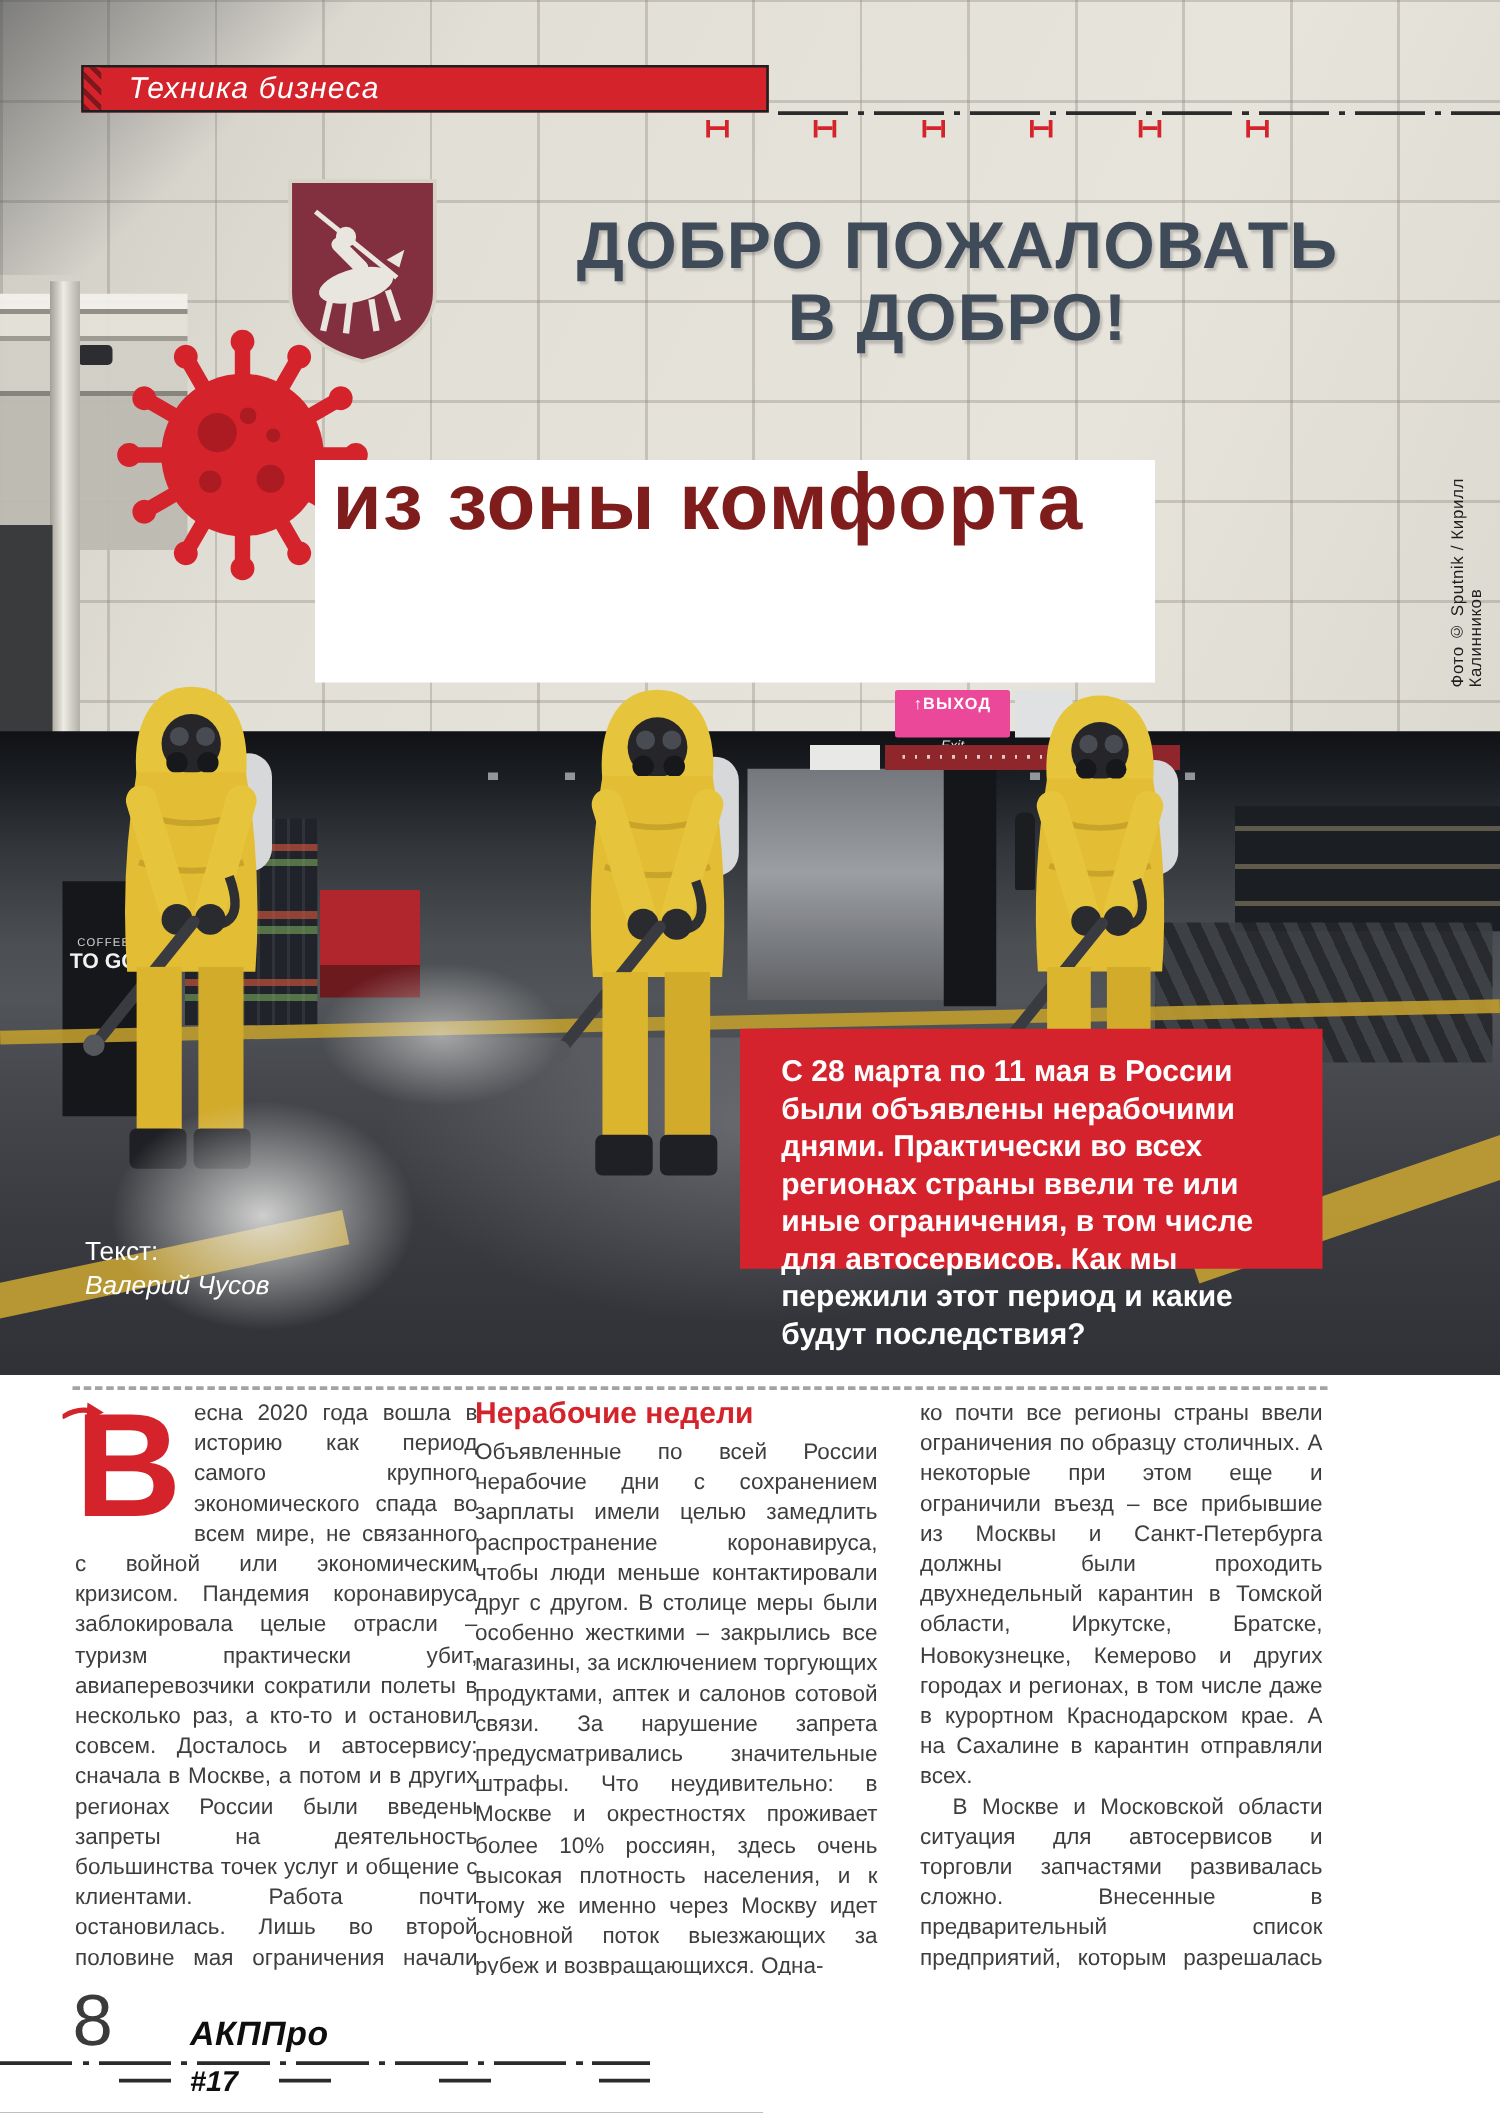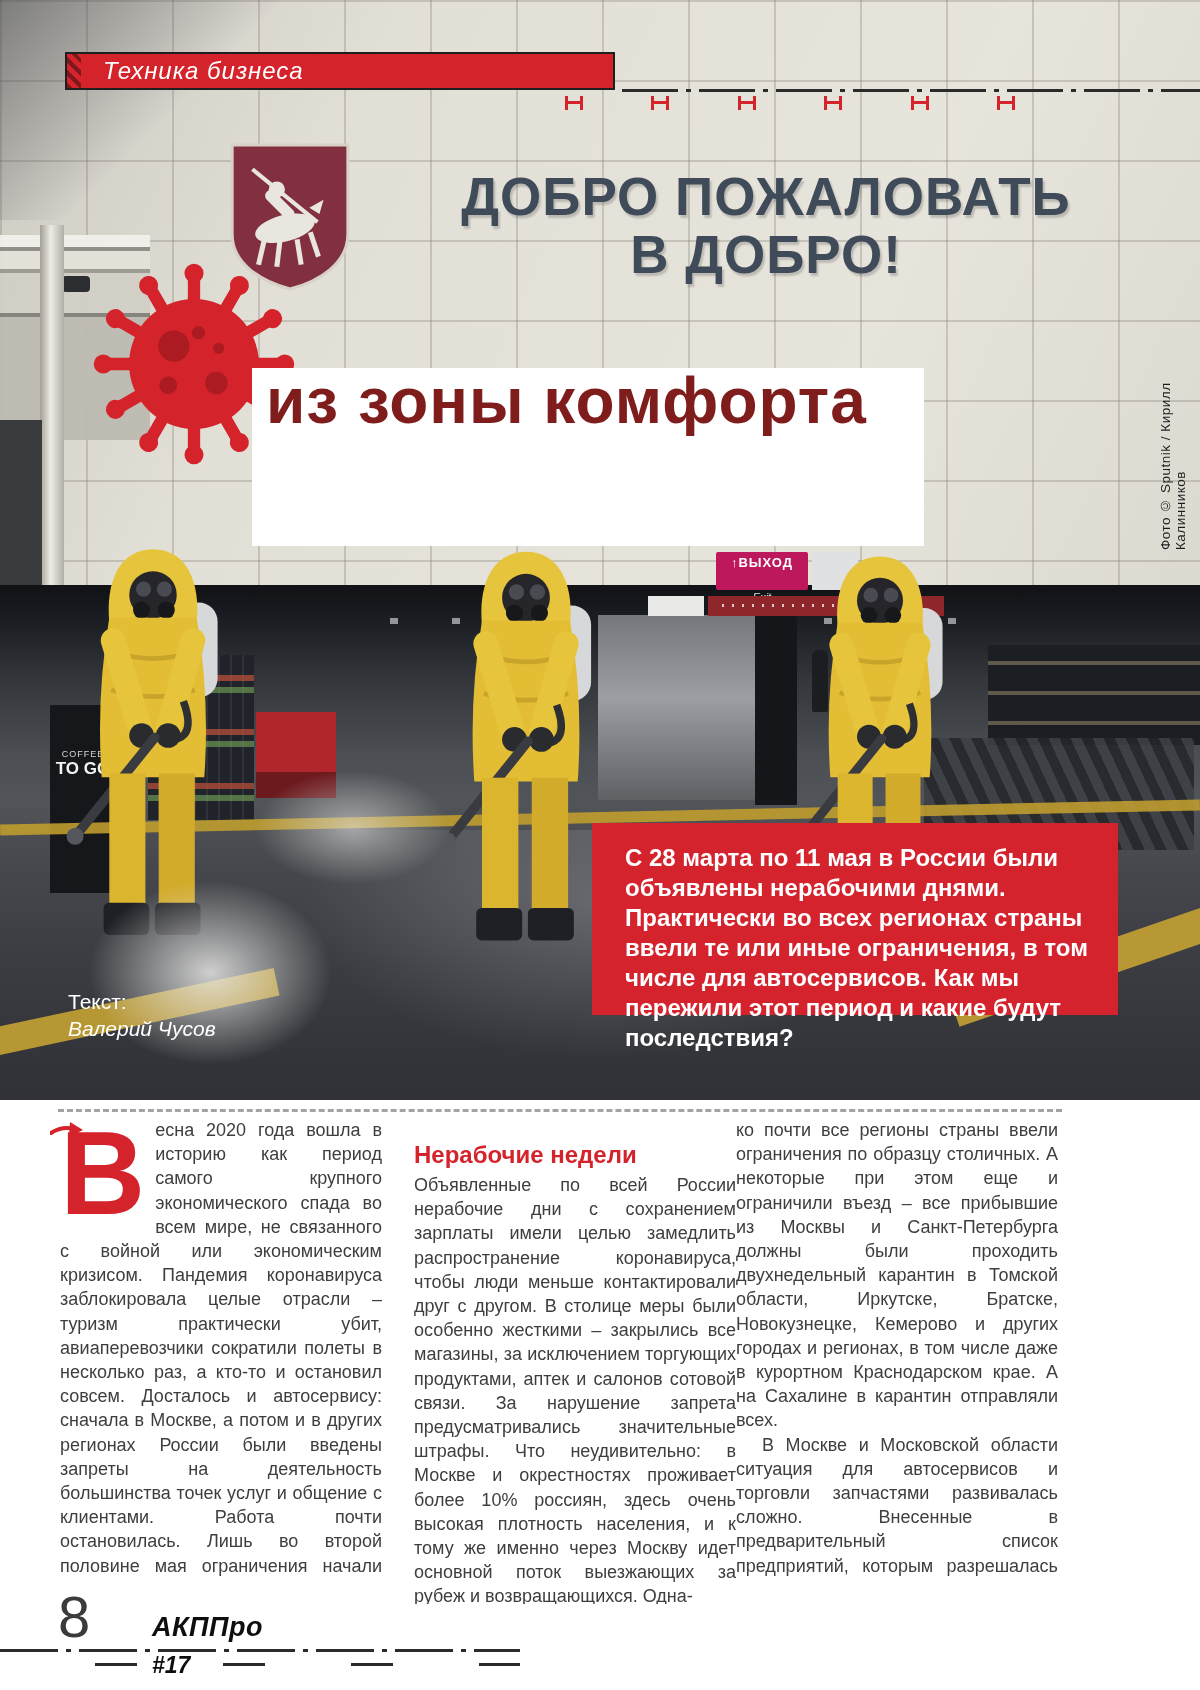--- a/index.html
+++ b/index.html
@@ -59,21 +59,21 @@
     background-image:repeating-linear-gradient(to bottom,transparent 0 16px,rgba(220,200,150,.35) 16px 20px,transparent 20px 30px);}
   .escalator{position:absolute;right:6px;top:738px;width:270px;height:112px;opacity:.9;
     background:repeating-linear-gradient(65deg,#3c3f44 0 10px,#24262a 10px 20px);}
 
   .floor-glow{position:absolute;left:300px;top:830px;width:600px;height:230px;
     background:radial-gradient(ellipse at 50% 30%,rgba(165,165,170,.38),transparent 70%);}
   .yline{position:absolute;left:0;top:812px;width:1200px;height:11px;background:#bf9c2f;opacity:.9;transform:rotate(-1.2deg);}
   .yline2{position:absolute;left:-30px;top:1000px;width:310px;height:28px;background:#c5a233;opacity:.9;transform:rotate(-12deg);}
   .yline3{position:absolute;left:945px;top:940px;width:330px;height:34px;background:#c5a233;opacity:.9;transform:rotate(-19deg);}
 
-  .exit-sign{position:absolute;left:716px;top:552px;width:92px;height:38px;background:#be185d;border-radius:2px;
+  .exit-sign{position:absolute;left:716px;top:552px;width:92px;height:38px;background:#ec4899;border-radius:2px;
     color:#fff;text-align:center;padding-top:3px;box-sizing:border-box;z-index:3;}
   .exit-sign .ru{font-size:13px;font-weight:bold;letter-spacing:1px;line-height:15px;}
   .exit-sign .en{font-size:11px;font-style:italic;opacity:.85;line-height:13px;margin-top:21px;}
   .exit-tag{position:absolute;left:812px;top:552px;width:46px;height:38px;background:#dfe1e2;z-index:3;}
   .sign-strip-white{position:absolute;left:648px;top:596px;width:56px;height:20px;background:#e8e8e6;z-index:3;}
   .sign-strip-red{position:absolute;left:708px;top:596px;width:236px;height:20px;background:#8f262b;z-index:3;
     background-image:repeating-linear-gradient(90deg,rgba(255,255,255,.75) 0 2px,transparent 2px 10px);
     background-size:120px 3px;background-repeat:no-repeat;background-position:14px 8px;}
 
   .fig{position:absolute;z-index:3;}
@@ -90,34 +90,34 @@
     border:2px solid #1f1f1f;box-sizing:border-box;display:flex;align-items:center;z-index:6;}
   .red-bar .hatch{width:14px;align-self:stretch;
     background:repeating-linear-gradient(45deg,#7e181d 0 4px,#d5232c 4px 9px);}
   .red-bar .label{color:#fff;font-style:italic;font-size:24px;letter-spacing:1px;margin-left:22px;}
   .top-dash{position:absolute;left:622px;top:89px;width:578px;height:3px;z-index:6;
     background:repeating-linear-gradient(90deg,#2b2b2b 0 56px,transparent 56px 64px,#2b2b2b 64px 69px,transparent 69px 77px);}
   .tick-row{position:absolute;left:565px;top:96px;width:450px;display:flex;justify-content:space-between;z-index:6;}
   .htick{position:relative;width:12px;height:14px;border-left:3px solid #d5232c;border-right:3px solid #d5232c;}
   .htick::after{content:"";position:absolute;left:0;right:0;top:5px;height:3px;background:#d5232c;}
 
-  .lead-box{position:absolute;left:592px;top:823px;width:526px;height:192px;background:#d5232e;z-index:6;
+  .lead-box{position:absolute;left:592px;top:823px;width:466px;height:192px;background:#d5232e;z-index:6;
     color:#ffffff;font-weight:bold;font-size:24px;line-height:30px;
     padding:20px 26px 0 33px;box-sizing:border-box;}
   .byline{position:absolute;left:68px;top:988px;color:#ffffff;font-size:21px;line-height:27px;z-index:6;}
   .byline .name{font-style:italic;}
   .photo-credit{position:absolute;right:12px;top:330px;height:220px;z-index:6;color:#1d1d1d;
     font-size:13.5px;letter-spacing:.5px;writing-mode:vertical-rl;transform:rotate(180deg);}
 
   
   .article-sep{position:absolute;left:58px;top:1109px;width:1004px;border-top:3px dashed #a3a3a3;}
   .start-arrow{position:absolute;left:50px;top:1120px;width:34px;height:22px;z-index:7;}
   .col{position:absolute;top:1118px;width:322px;height:462px;overflow:hidden;
     font-size:18px;line-height:24.2px;color:#3e3e3e;text-align:justify;}
-  .col1{left:60px;}.col2{left:414px;margin-top:24px;}.col3{left:736px;}
+  .col1{left:60px;}.col2{left:380px;}.col3{left:736px;}
   .dropcap{float:left;color:#d5232c;font-weight:bold;font-size:118px;line-height:90px;margin:10px 10px 0 0;}
   .col h3{margin:0 0 5px 0;font-size:24px;line-height:26px;color:#d5232c;font-weight:bold;text-align:left;}
   .col p{margin:0;}
   .col p.indent{text-indent:26px;}
 
   
   .page-num{position:absolute;left:58px;top:1588px;font-size:58px;line-height:58px;color:#3b3b3b;}
   .footer-logo{position:absolute;left:152px;top:1612px;display:flex;align-items:baseline;gap:9px;flex-direction:column;}
   .footer-logo .mag{font-weight:bold;font-style:italic;font-size:27px;color:#0e0e0e;letter-spacing:.5px;}
   .footer-logo .issue{font-weight:bold;font-style:italic;font-size:23px;color:#0e0e0e;}

